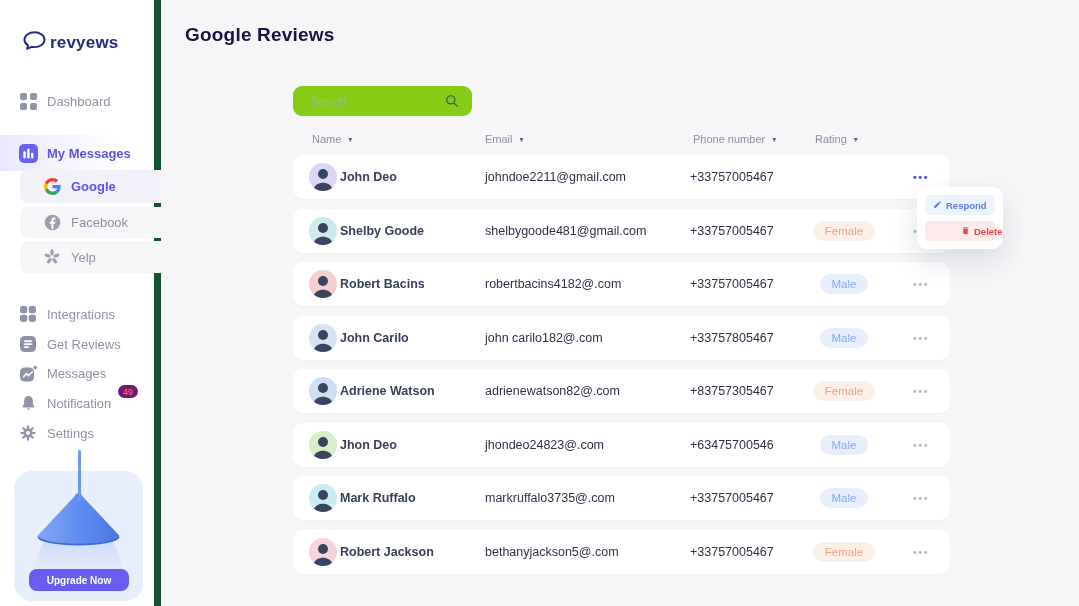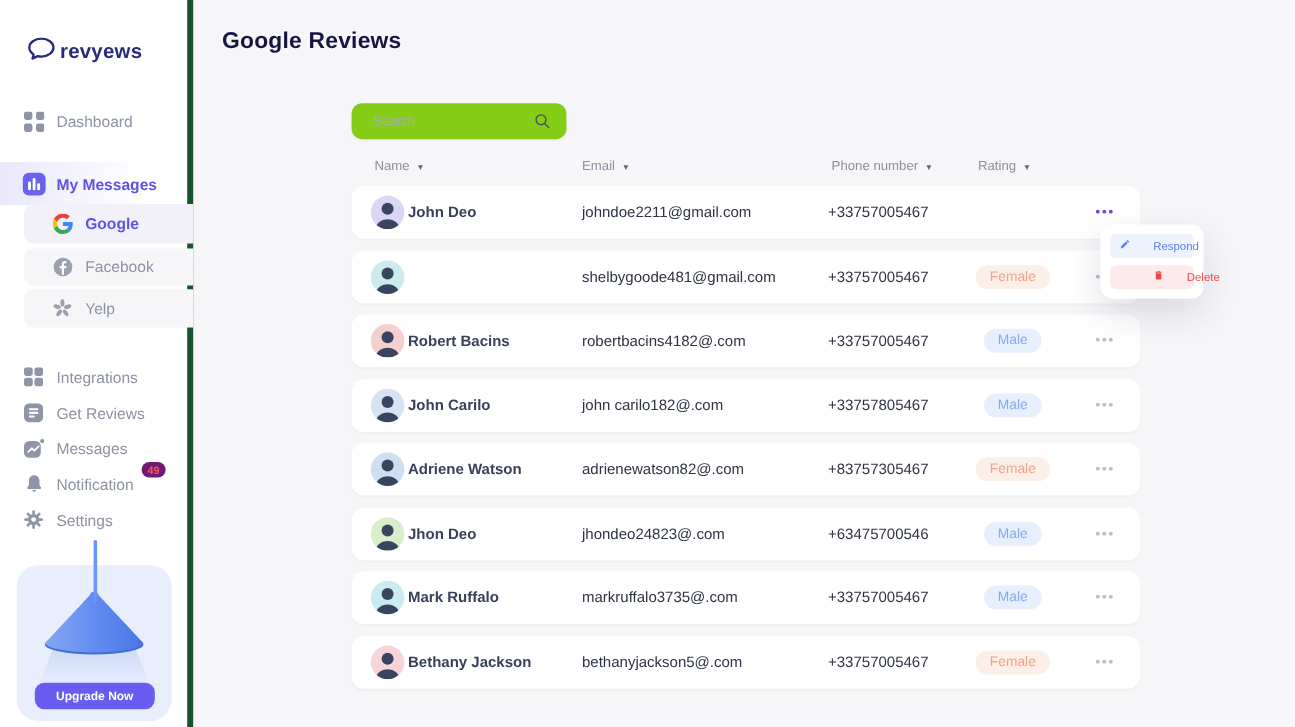--- a/index.html
+++ b/index.html
@@ -7,21 +7,21 @@
   body {
     font-family:"Liberation Sans", sans-serif;
     background:#f6f6f8;
     position:relative;
     overflow:hidden;
     color:#2e3346;
   }
   
   .sidebar {
     position:absolute; left:0; top:0; width:161px; height:606px;
-    background:#ffffff; border-right:5px solid #14532d; z-index:20;
+    background:#ffffff; border-right:7px solid #14532d; z-index:20;
   }
   .logo { position:absolute; left:23px; top:31px; display:flex; align-items:center; gap:4px; }
   .logo-text { font-size:17px; font-weight:bold; color:#272b7c; letter-spacing:.2px; }
   .nav-item {
     position:absolute; left:0; width:161px; height:30px;
     display:flex; align-items:center; cursor:pointer;
   }
   .nav-icon { position:absolute; left:17px; width:22px; display:flex; justify-content:center; align-items:center; }
   .nav-label { position:absolute; left:47px; font-size:13px; color:#8e93a3; }
   .nav-item.active .nav-label { color:#5b54e6; font-weight:bold; }
@@ -107,22 +107,22 @@
     color:#b9bdc7; font-size:11px; letter-spacing:1.5px; cursor:pointer; font-weight:bold;
   }
   .row-dots.menu-open { color:#5453e4; }
   
   .row-menu-popup {
     position:absolute; left:624px; top:32px; width:86px;
     background:#ffffff; border-radius:10px; padding:8px;
     box-shadow:0 12px 28px rgba(40,40,90,.14); z-index:10;
   }
   .menu-item {
-    height:20px; border-radius:5px; display:flex; align-items:center; gap:19px;
-    padding:0 8px; font-size:9.5px; cursor:pointer;
+    height:20px; border-radius:5px; display:flex; align-items:center; gap:4px;
+    padding:0 8px; font-size:9.5px; cursor:pointer;font-weight:bold;
   }
   .menu-respond { background:#edf2fd; color:#5a7df2; margin-bottom:6px; }
   .menu-delete  { background:#fdeaec; color:#ee4646;padding-left:36px; }
 </style>
 </head>
 <body>
 
 <div class="sidebar">
   <div class="logo">
     <span>
@@ -332,20 +332,21 @@
     </span>
     <span class="row-dots menu-open">•••</span>
   </div>
       <div class="row">
     <span class="avatar" style="background: rgb(205, 234, 236);">
       <svg width="28" height="28" viewBox="0 0 28 28">
         <circle cx="14" cy="11" r="5" fill="#39455e"></circle>
         <path d="M3.5 28c1.6-6 6.3-8.2 10.5-8.2s8.9 2.2 10.5 8.2z" fill="#39455e"></path>
       </svg>
     </span>
+    <span class="cell c-name">Shelby Goode</span>
     <span class="cell c-email">shelbygoode481@gmail.com</span>
     <span class="cell c-phone">+33757005467</span>
     <span class="cell c-rating">
       <span class="badge badge-female">Female</span>
     </span>
     <span class="row-dots">•••</span>
   </div>
       <div class="row">
     <span class="avatar" style="background: rgb(245, 207, 207);">
       <svg width="28" height="28" viewBox="0 0 28 28">
@@ -421,21 +422,21 @@
     </span>
     <span class="row-dots">•••</span>
   </div>
       <div class="row">
     <span class="avatar" style="background: rgb(246, 212, 218);">
       <svg width="28" height="28" viewBox="0 0 28 28">
         <circle cx="14" cy="11" r="5" fill="#39455e"></circle>
         <path d="M3.5 28c1.6-6 6.3-8.2 10.5-8.2s8.9 2.2 10.5 8.2z" fill="#39455e"></path>
       </svg>
     </span>
-    <span class="cell c-name">Bethany Jackson</span>
+    <span class="cell c-name">Robert Jackson</span>
     <span class="cell c-email">bethanyjackson5@.com</span>
     <span class="cell c-phone">+33757005467</span>
     <span class="cell c-rating">
       <span class="badge badge-female">Female</span>
     </span>
     <span class="row-dots">•••</span>
   </div>
       <div class="row-menu-popup">
       <div class="menu-item menu-respond">
         <span>

